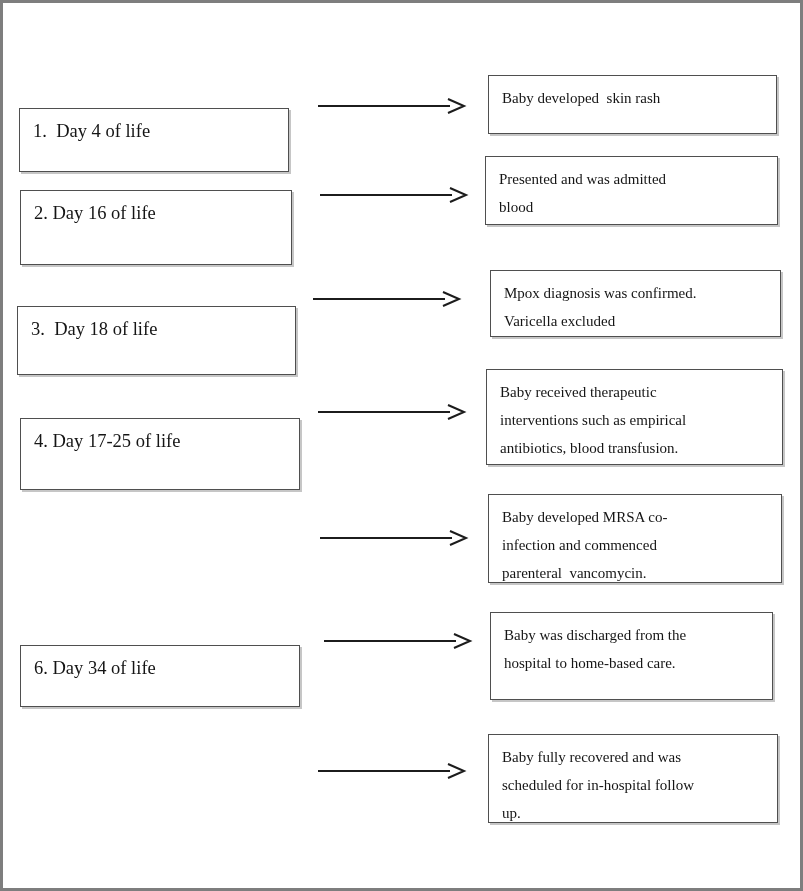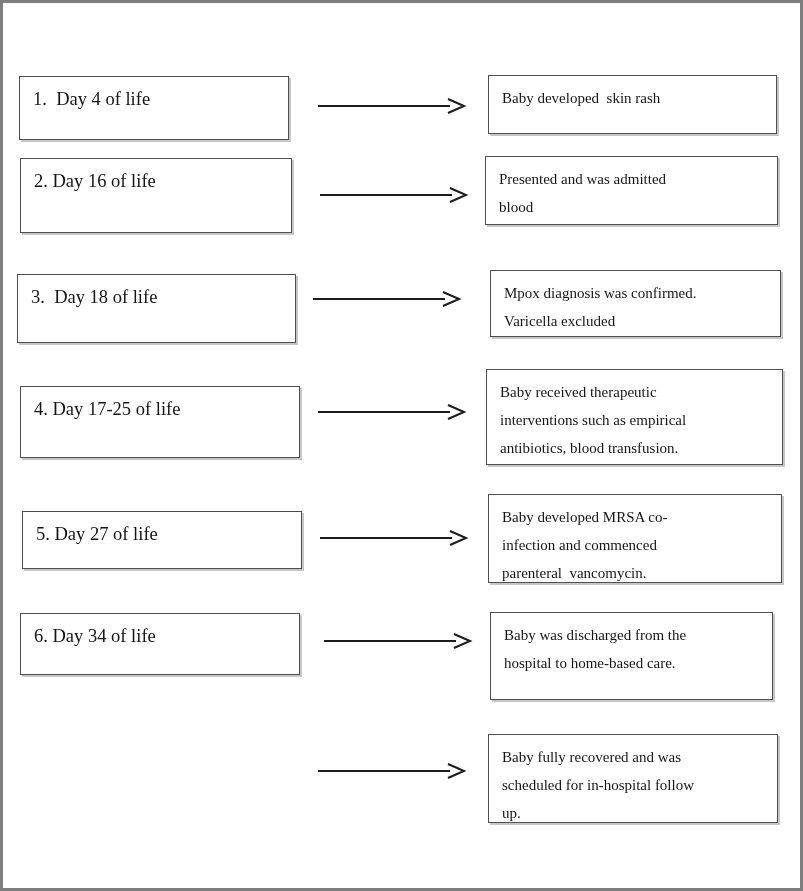--- a/index.html
+++ b/index.html
@@ -21,20 +21,21 @@
   .lbox {
     position: absolute;
     box-sizing: border-box;
     background: #ffffff;
     border: 1.5px solid #4f4f4f;
     box-shadow: 2px 2px 0 rgba(128,128,128,0.45);
     padding: 10px 10px 0 13px;
     font-size: 18.5px;
     line-height: 24px;
     white-space: pre-wrap;
+    margin-top: 32px;
   }
   .rbox {
     position: absolute;
     box-sizing: border-box;
     background: #ffffff;
     border: 1.5px solid #4f4f4f;
     box-shadow: 2px 2px 0 rgba(128,128,128,0.45);
     padding: 8px 8px 0 13px;
     font-size: 15px;
     line-height: 28px;
@@ -89,21 +90,20 @@
   <svg class="arrow" style="left:313px; top:399px" viewBox="0 0 152 20">
     <line x1="2" y1="10" x2="134" y2="10"></line>
     <polyline points="132,3 148,10 132,17"></polyline>
   </svg>
   <div class="rbox" style="left:483px; top:366px; width:297px; height:96px">
     <div class="rline">Baby received therapeutic</div>
     <div class="rline">interventions such as empirical</div>
     <div class="rline">antibiotics, blood transfusion.</div>
   </div>
 
-  <div class="lbox" style="left:19px; top:508px; width:280px; height:58px">5. Day 27 of life</div>
   <svg class="arrow" style="left:315px; top:525px" viewBox="0 0 152 20">
     <line x1="2" y1="10" x2="134" y2="10"></line>
     <polyline points="132,3 148,10 132,17"></polyline>
   </svg>
   <div class="rbox" style="left:485px; top:491px; width:294px; height:89px">
     <div class="rline">Baby developed MRSA co-</div>
     <div class="rline">infection and commenced</div>
     <div class="rline">parenteral  vancomycin.</div>
   </div>
 

